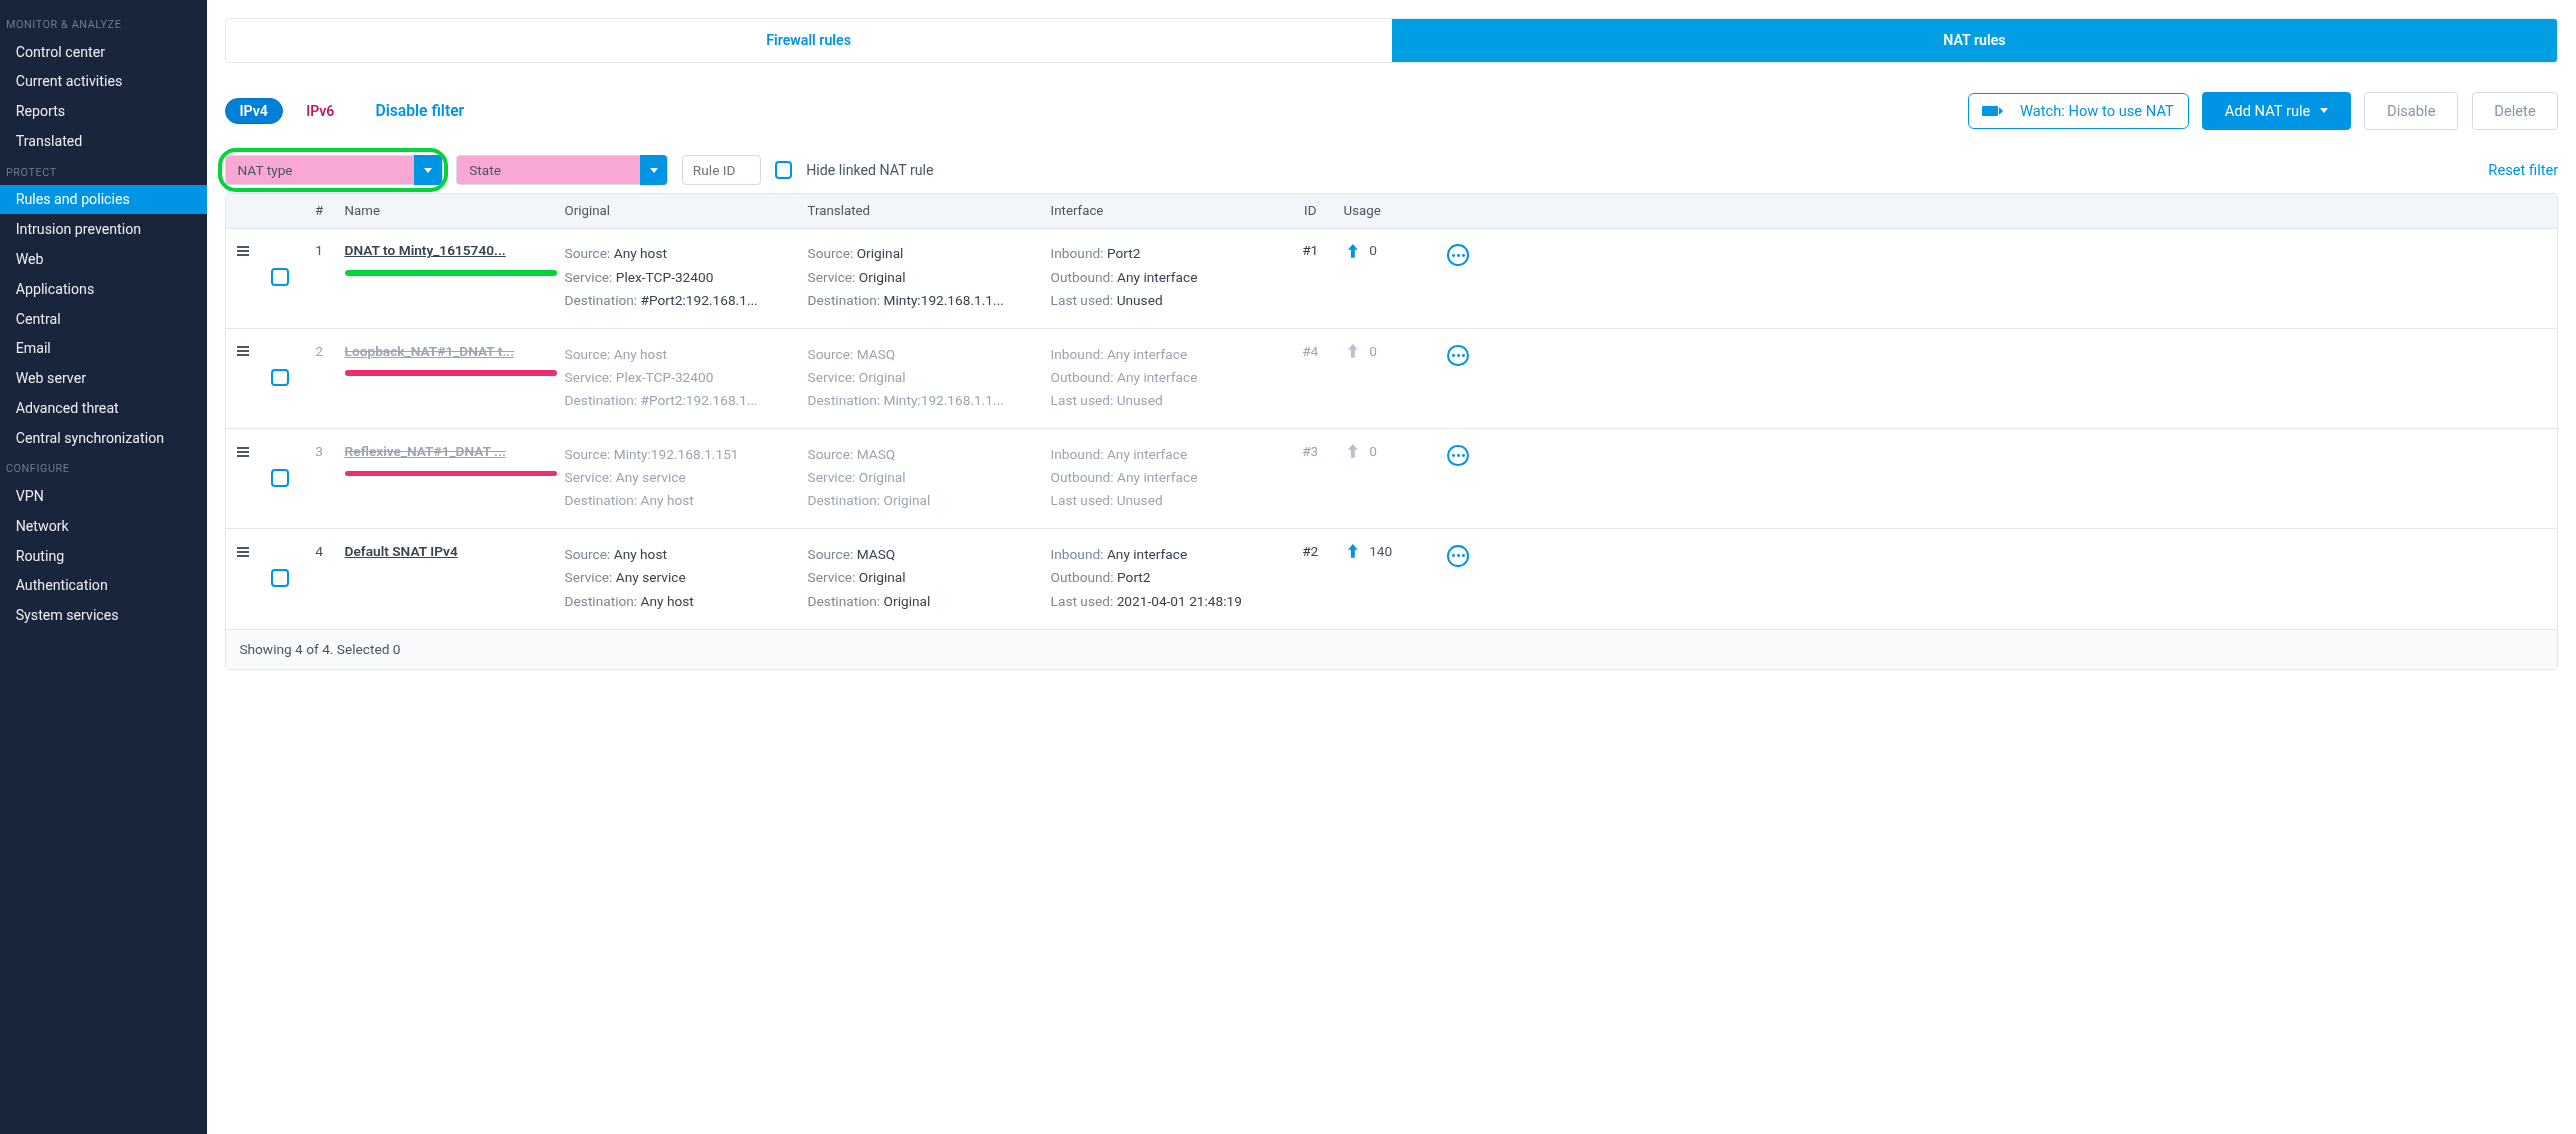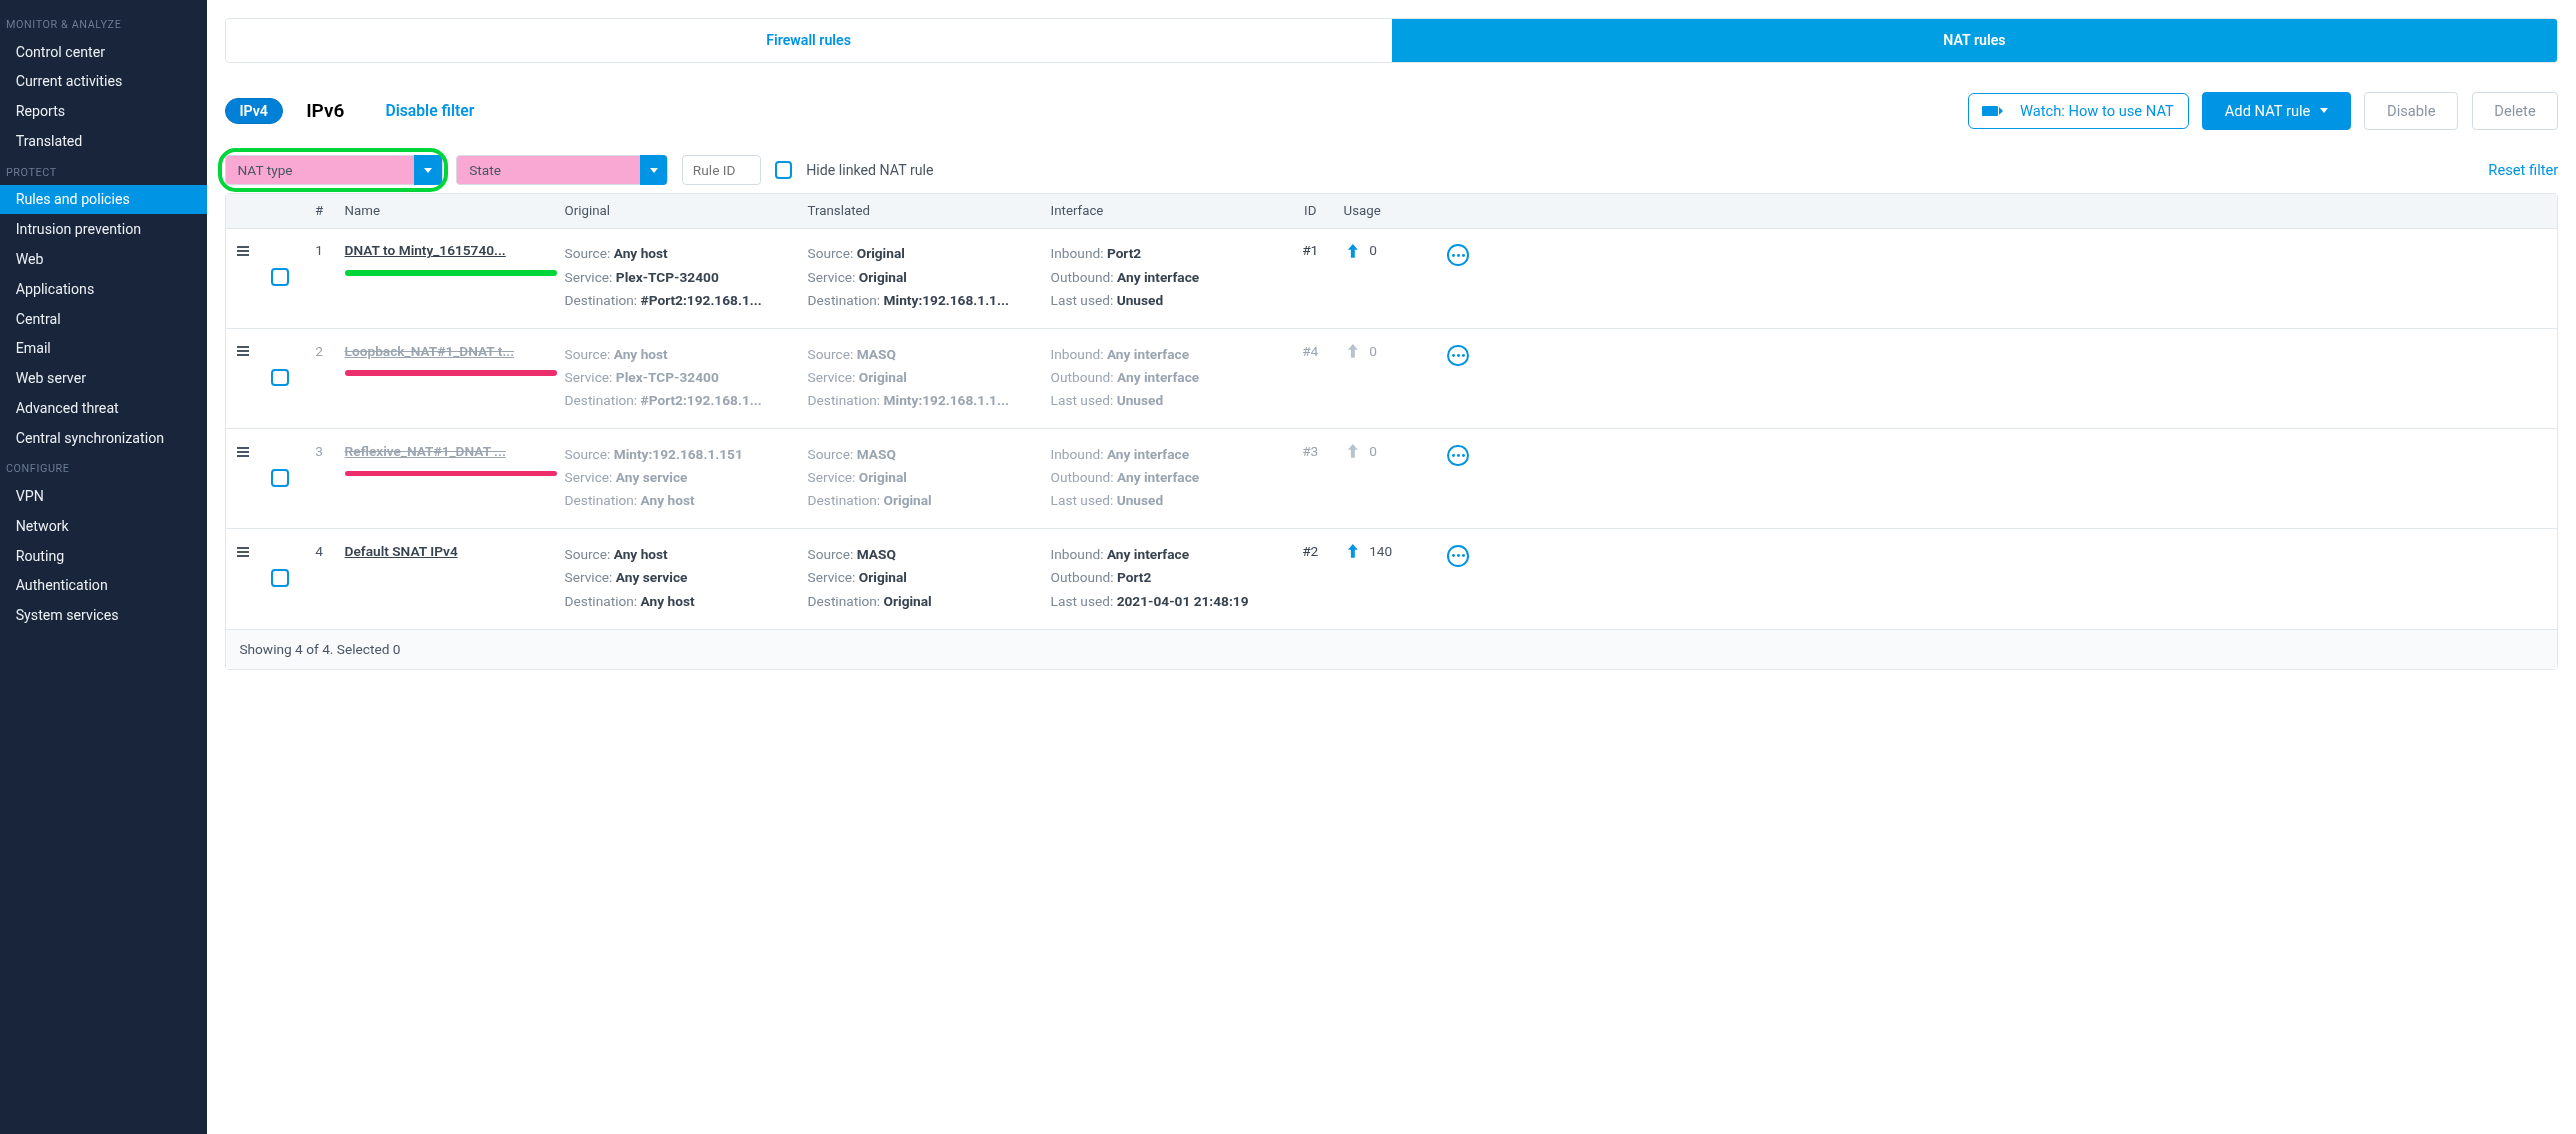--- a/index.html
+++ b/index.html
@@ -9,21 +9,21 @@
 .sidebar .item { font-size: 14.2px; color: #ecf0f5; padding: 6.9px 5.9px 6.9px 15.7px; cursor: pointer; }
 .sidebar .item.active { background: #0094e5; color: #fff; }
 .main { flex: 1; padding: 0 17.7px 17.7px 17.7px; overflow-y: auto; background: #fff; }
 .tabs { display: flex; border: 1px solid #e2e7ec; border-radius: 3.9px; overflow: hidden; margin: 17.7px 0 29.5px 0; height: 45px; }
 .tab { flex: 1; display: flex; align-items: center; justify-content: center; font-size: 14.2px; font-weight: 600; color: #0094e5; cursor: pointer; position: relative; }
 .tab.active { background: #009fe3; color: #fff; }
 .tooltip { position: absolute; top: 43px; left: 50%; transform: translateX(-28%); background: #2c2c2c; color: #fff; font-size: 14.2px; font-weight: 400; padding: 9.8px 15.7px; border-radius: 3.9px; white-space: nowrap; z-index: 5; }
 .toolbar { display: flex; align-items: center; gap: 13.7px; margin-bottom: 25.5px; }
 .ip-toggle { display: flex; gap: 17.7px; align-items: center; }
 .pill { background: #0080d6; color: #fff; border-radius: 13.7px; padding: 3.9px 13.7px; font-weight: 600; font-size: 14.2px; border: 1px solid #0075c6; }
-.pill-inactive { color: #000000; font-weight: 600; font-size: 19px; padding: 3.9px 5.9px; }
+.pill-inactive { color: #be185d; font-weight: 600; font-size: 14px; padding: 3.9px 5.9px; }
 .link-btn { color: #0094e5; font-weight: 600; font-size: 15.7px; cursor: pointer; }
 .spacer { flex: 1; }
 .watch-btn { border: 1px solid #0094e5; border-radius: 5.9px; padding: 7.9px 13.7px; color: #0094e5; font-size: 14.7px; display: flex; align-items: center; gap: 22px; cursor: pointer; }
 .cam-icon { width: 15.7px; height: 10.8px; background: #0094e5; position: relative; border-radius: 1px; }
 .cam-icon::after { content: ""; position: absolute; right: -4.9px; top: 1px; border-left: 4.9px solid #0094e5; border-top: 4.4px solid transparent; border-bottom: 4.4px solid transparent; }
 .btn { border: 1px solid #d3dbe3; background: #fff; color: #8a96a3; padding: 8.8px 21.6px; border-radius: 3.9px; font-size: 14.7px; cursor: pointer; }
 .btn.primary { background: #0094e5; color: #fff; border-color: #0094e5; display: flex; align-items: center; gap: 9.8px; }
 .chev-down { width: 0; height: 0; border-left: 4.9px solid transparent; border-right: 4.9px solid transparent; border-top: 5.9px solid #fff; }
 .filters { display: flex; align-items: center; gap: 13.7px; margin-bottom: 0; }
 .select { display: flex; align-items: center; border: 1px solid #d3dbe3; border-radius: 3.9px; height: 29.5px; background: #f9a8d4; }
@@ -47,21 +47,21 @@
 .col-id { width: 51px; text-align: center; }
 .col-usage { width: 98px; padding-left: 7.9px; }
 .col-act { width: 49px; }
 .row { display: flex; border-bottom: 1px solid #e2e7ec; padding: 13.7px 0 15.7px 0; font-size: 13.7px; color: #4a5663; }
 .row:last-of-type { border-bottom: none; }
 .row .col-name a { color: #384350; font-weight: 600; text-decoration: underline; }
 .row.disabled { color: #9aa5b1; }
 .row.disabled .col-name a { color: #9aa5b1; text-decoration: line-through underline; }
 .kv { line-height: 1.7; font-size: 13.7px; }
 .kv .k { color: #7c8894; }
-.kv .v { color: #384350; font-weight: bold; }
+.kv .v { color: #384350; }
 .row.disabled .kv .k, .row.disabled .kv .v { color: #9aa5b1; }
 .drag-icon { width: 11.8px; display: flex; flex-direction: column; gap: 2px; margin: 3.9px auto 0; }
 .drag-icon span { height: 2px; background: #4a5663; }
 .underline-bar { height: 5.9px; border-radius: 2.9px; margin-top: 11.8px; }
 .bar-green { background: #00d63a; }
 .bar-pink { background: #ed2e6c; }
 .id-txt { font-size: 13.7px; color: #384350; }
 .row.disabled .id-txt { color: #9aa5b1; }
 .usage-wrap { display: flex; align-items: center; gap: 7.9px; }
 .usage-icon svg { display: block; }

